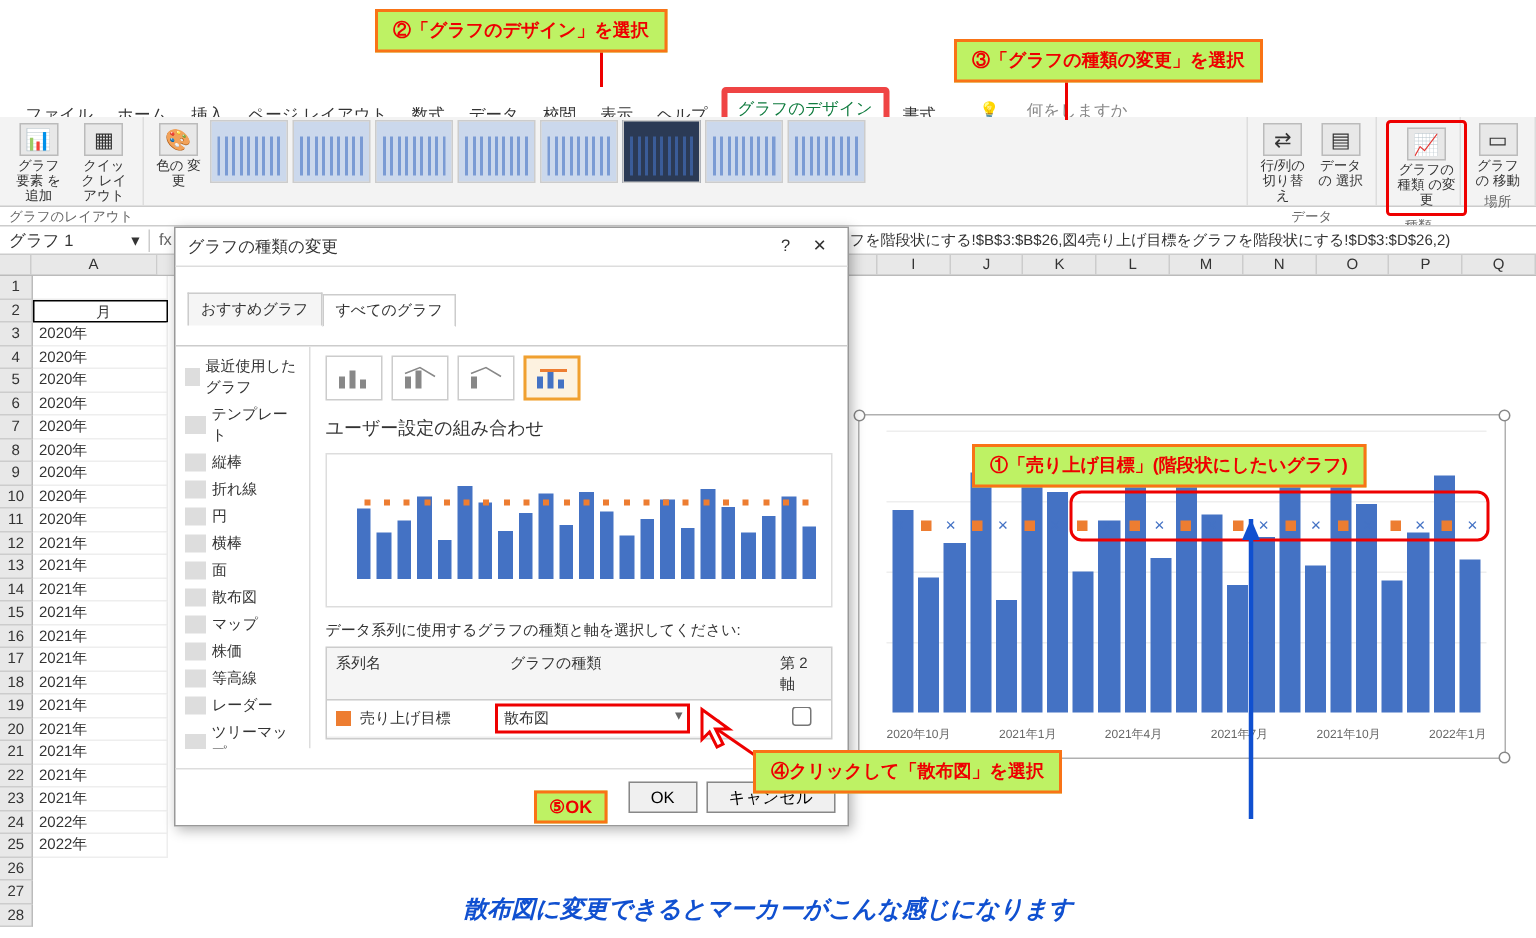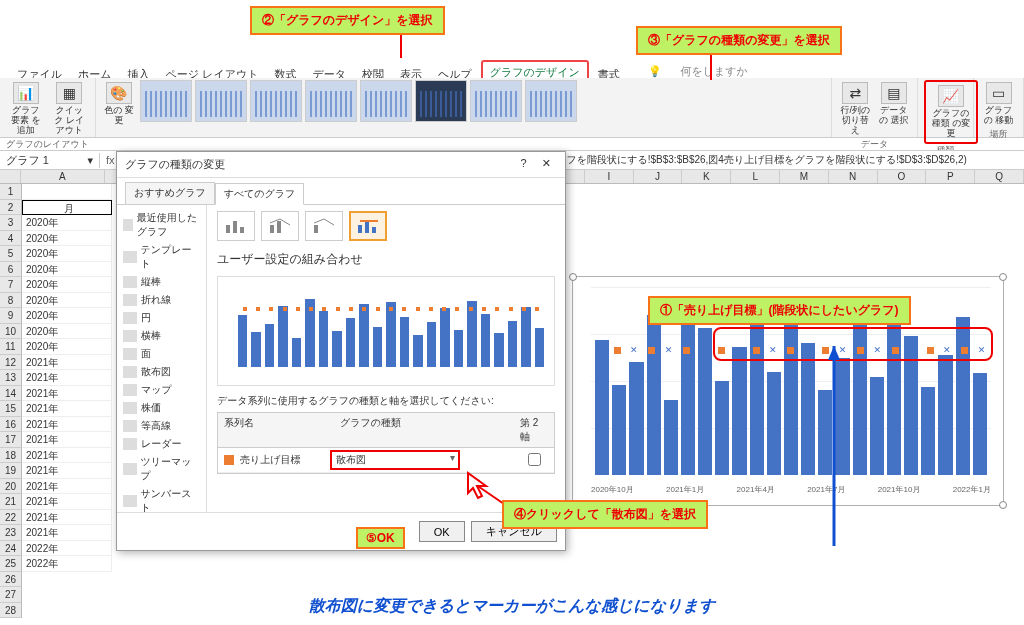--- a/index.html
+++ b/index.html
@@ -4,21 +4,21 @@
 <style>
 * { box-sizing: border-box; margin: 0; padding: 0; font-family: "Meiryo UI", "MS PGothic", sans-serif; }
 body { width: 1024px; height: 625px; background: #fff; overflow: hidden; position: relative; font-size: 11px; color: #333; }
 
 
 .callout { position: absolute; border: 2px solid #f97316; background: #bef264; padding: 4px 10px; color: #e00; font-weight: bold; font-size: 12px; z-index: 200; white-space: nowrap; }
 
 
 .ribbon-tabs { position: absolute; top: 58px; left: 0; right: 0; display: flex; align-items: flex-end; padding: 0 10px; gap: 2px; }
 .ribbon-tabs span { padding: 3px 7px; font-size: 11px; cursor: pointer; }
-.ribbon-tabs .active { color: #0f7b3e; border: 2px solid #ef4444; border-radius: 3px; }
+.ribbon-tabs .active { color: #0f7b3e; border: 4px solid #ef4444; border-radius: 3px; }
 .help-row { display: flex; align-items: center; gap: 4px; margin-left: 6px; color: #888; }
 
 .ribbon-body { position: absolute; top: 78px; left: 0; right: 0; height: 60px; background: #f3f3f3; border-bottom: 1px solid #ccc; display: flex; }
 .rgroup { border-right: 1px solid #ddd; padding: 2px 6px 0 6px; display: flex; flex-direction: column; justify-content: space-between; }
 .rgroup-label { text-align: center; font-size: 9px; color: #666; padding-bottom: 1px; }
 .rgroup-top { display: flex; gap: 4px; align-items: flex-start; }
 .rbtn { display: flex; flex-direction: column; align-items: center; width: 40px; padding: 2px; cursor: pointer; }
 .rbtn .icn { width: 26px; height: 22px; background: #e8e8e8; border: 1px solid #bbb; display: flex; align-items: center; justify-content: center; font-size: 14px; }
 .rbtn .lbl { font-size: 9px; text-align: center; line-height: 1.1; margin-top: 2px; }
 .style-gallery { display: flex; gap: 3px; }
@@ -53,21 +53,21 @@
 .bars { position: absolute; left: 0; right: 0; bottom: 0; height: 100%; display: flex; align-items: flex-end; gap: 3px; padding: 0 4px; }
 .bar { flex: 1; background: #4472c4; }
 .markers { position: absolute; left: 0; right: 0; display: flex; justify-content: space-around; }
 .marker { width: 7px; height: 7px; background: #ed7d31; transform: rotate(0deg); }
 .marker.x::before { content: "✕"; color: #4472c4; font-size: 9px; position: absolute; top: -2px; left: -1px; }
 .marker.x { background: transparent; }
 .x-axis { position: absolute; bottom: 10px; left: 18px; right: 12px; display: flex; justify-content: space-between; font-size: 8px; color: #666; }
 .marker-box { position: absolute; border: 2px solid #e00; border-radius: 8px; }
 
 
-.dialog { position: absolute; top: 151px; left: 116px; width: 450px; height: 400px; background: #fff; border: 1px solid #999; box-shadow: 2px 2px 8px rgba(0,0,0,.3); z-index: 100; display: flex; flex-direction: column; }
+.dialog { position: absolute; top: 151px; left: 116px; width: 450px; height: 400px; background: #fff; border: 1px solid #999; box-shadow: 2px 2px 8px rgba(0,0,0,.3); z-index: 100; display: flex; flex-direction: column; gap: 13px; }
 .dlg-title { padding: 5px 8px; font-size: 11px; display: flex; justify-content: space-between; border-bottom: 1px solid #ddd; }
 .dlg-title .ctrls span { padding: 0 6px; cursor: pointer; }
 .dlg-tabs { display: flex; padding: 4px 8px 0 8px; gap: 0; font-size: 10px; }
 .dlg-tabs span { padding: 3px 8px; border: 1px solid #ccc; border-bottom: none; cursor: pointer; background: #f5f5f5; }
 .dlg-tabs span.active { background: #fff; border-bottom: 1px solid #fff; position: relative; top: 1px; }
 .dlg-body { flex: 1; border-top: 1px solid #ccc; display: flex; overflow: hidden; }
 .dlg-left { width: 90px; border-right: 1px solid #ddd; padding: 4px 0; overflow-y: auto; }
 .dlg-left .cat { display: flex; align-items: center; gap: 4px; padding: 2px 6px; font-size: 10px; cursor: pointer; }
 .dlg-left .cat .ci { width: 14px; height: 12px; background: #ddd; display: inline-block; }
 .dlg-right { flex: 1; padding: 6px 10px; display: flex; flex-direction: column; }

